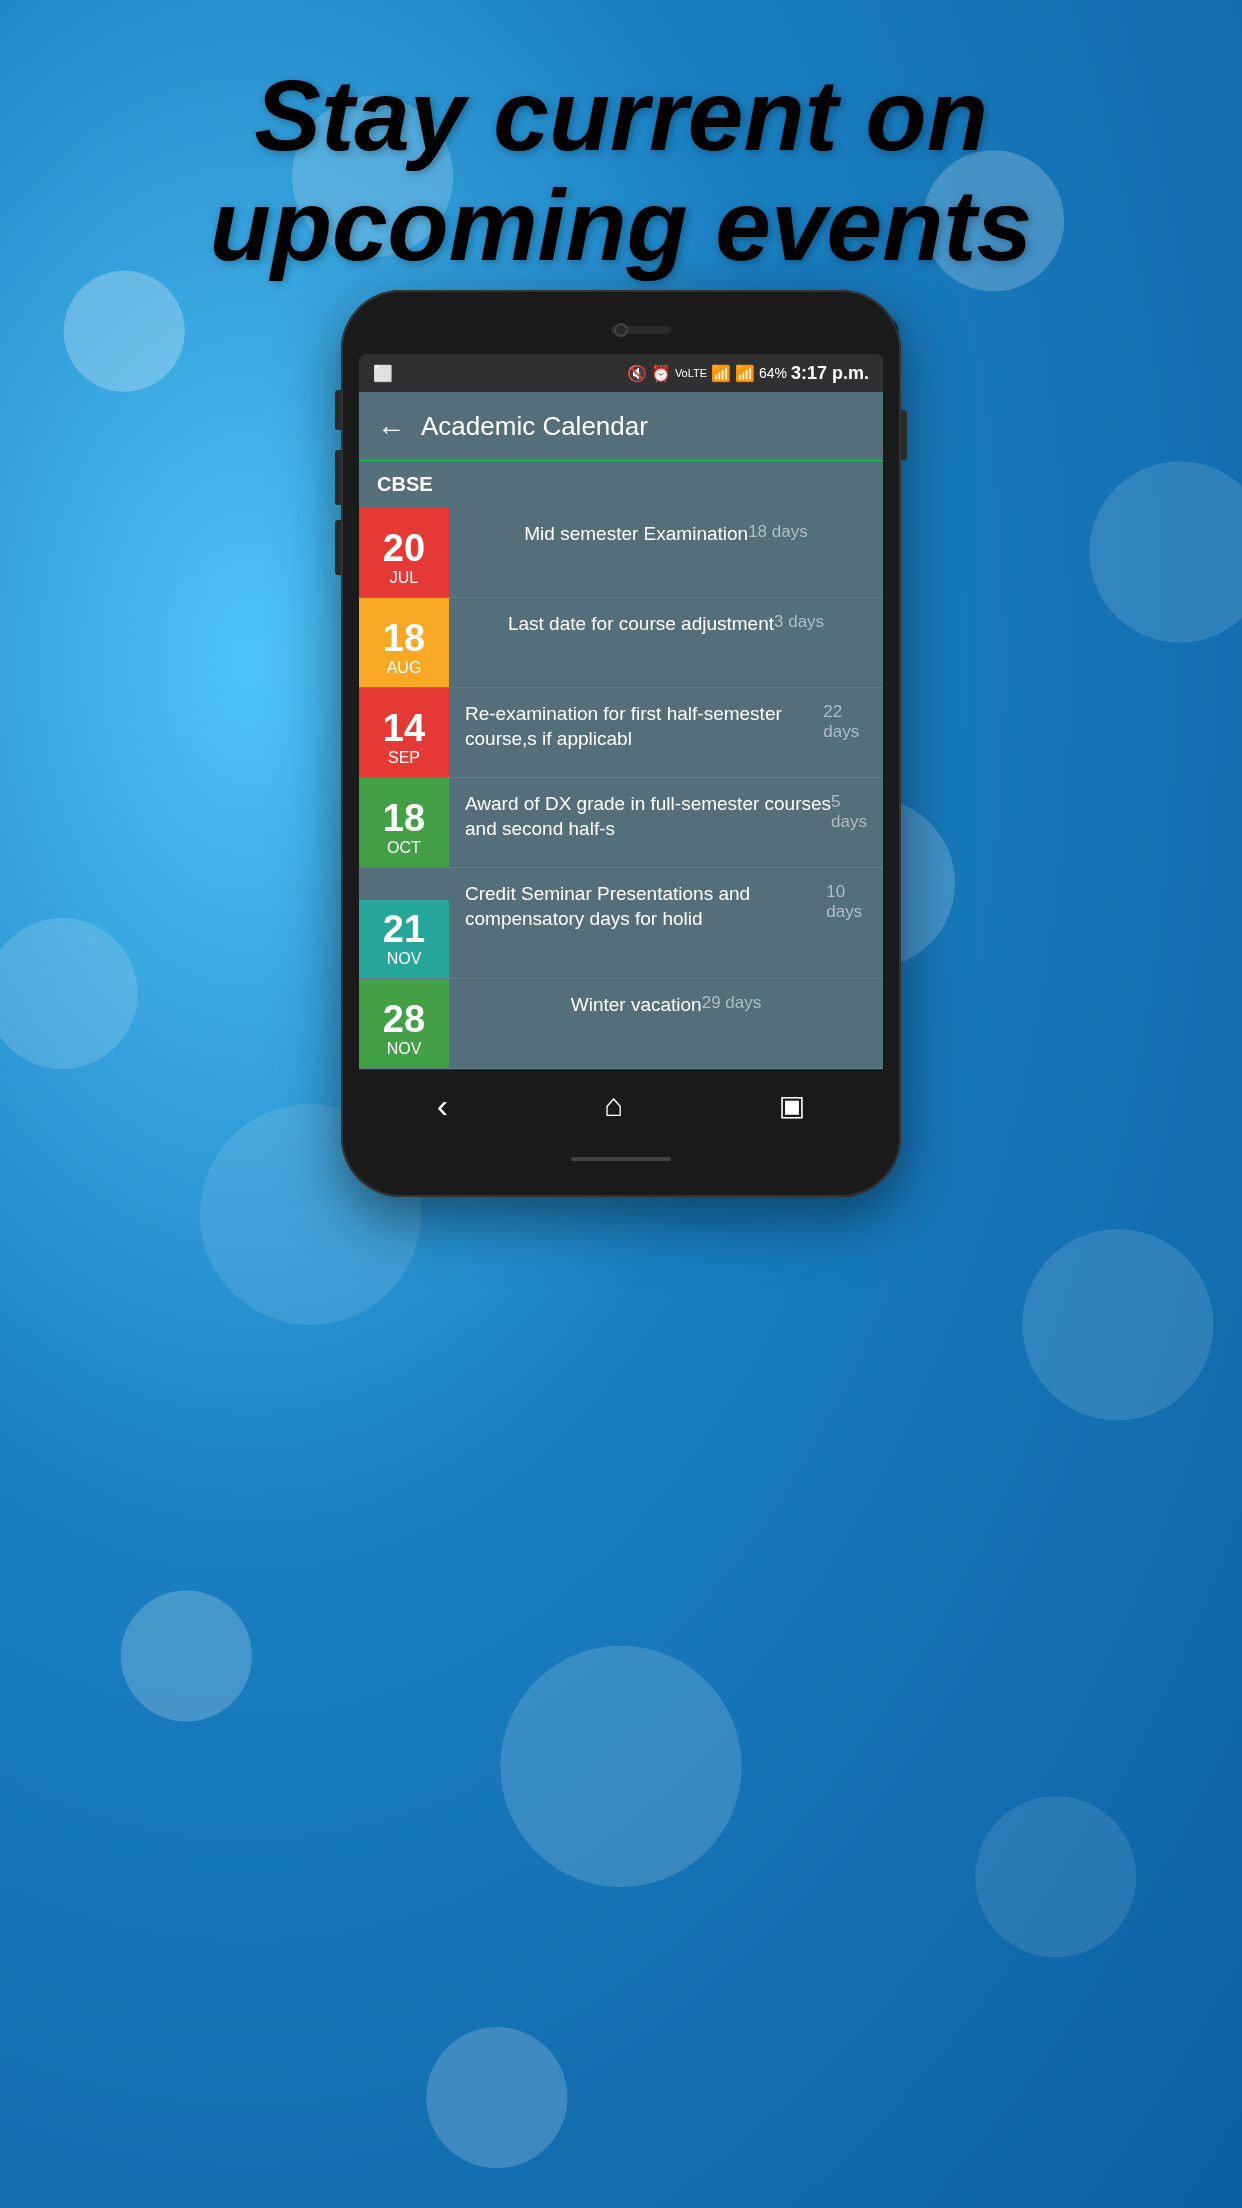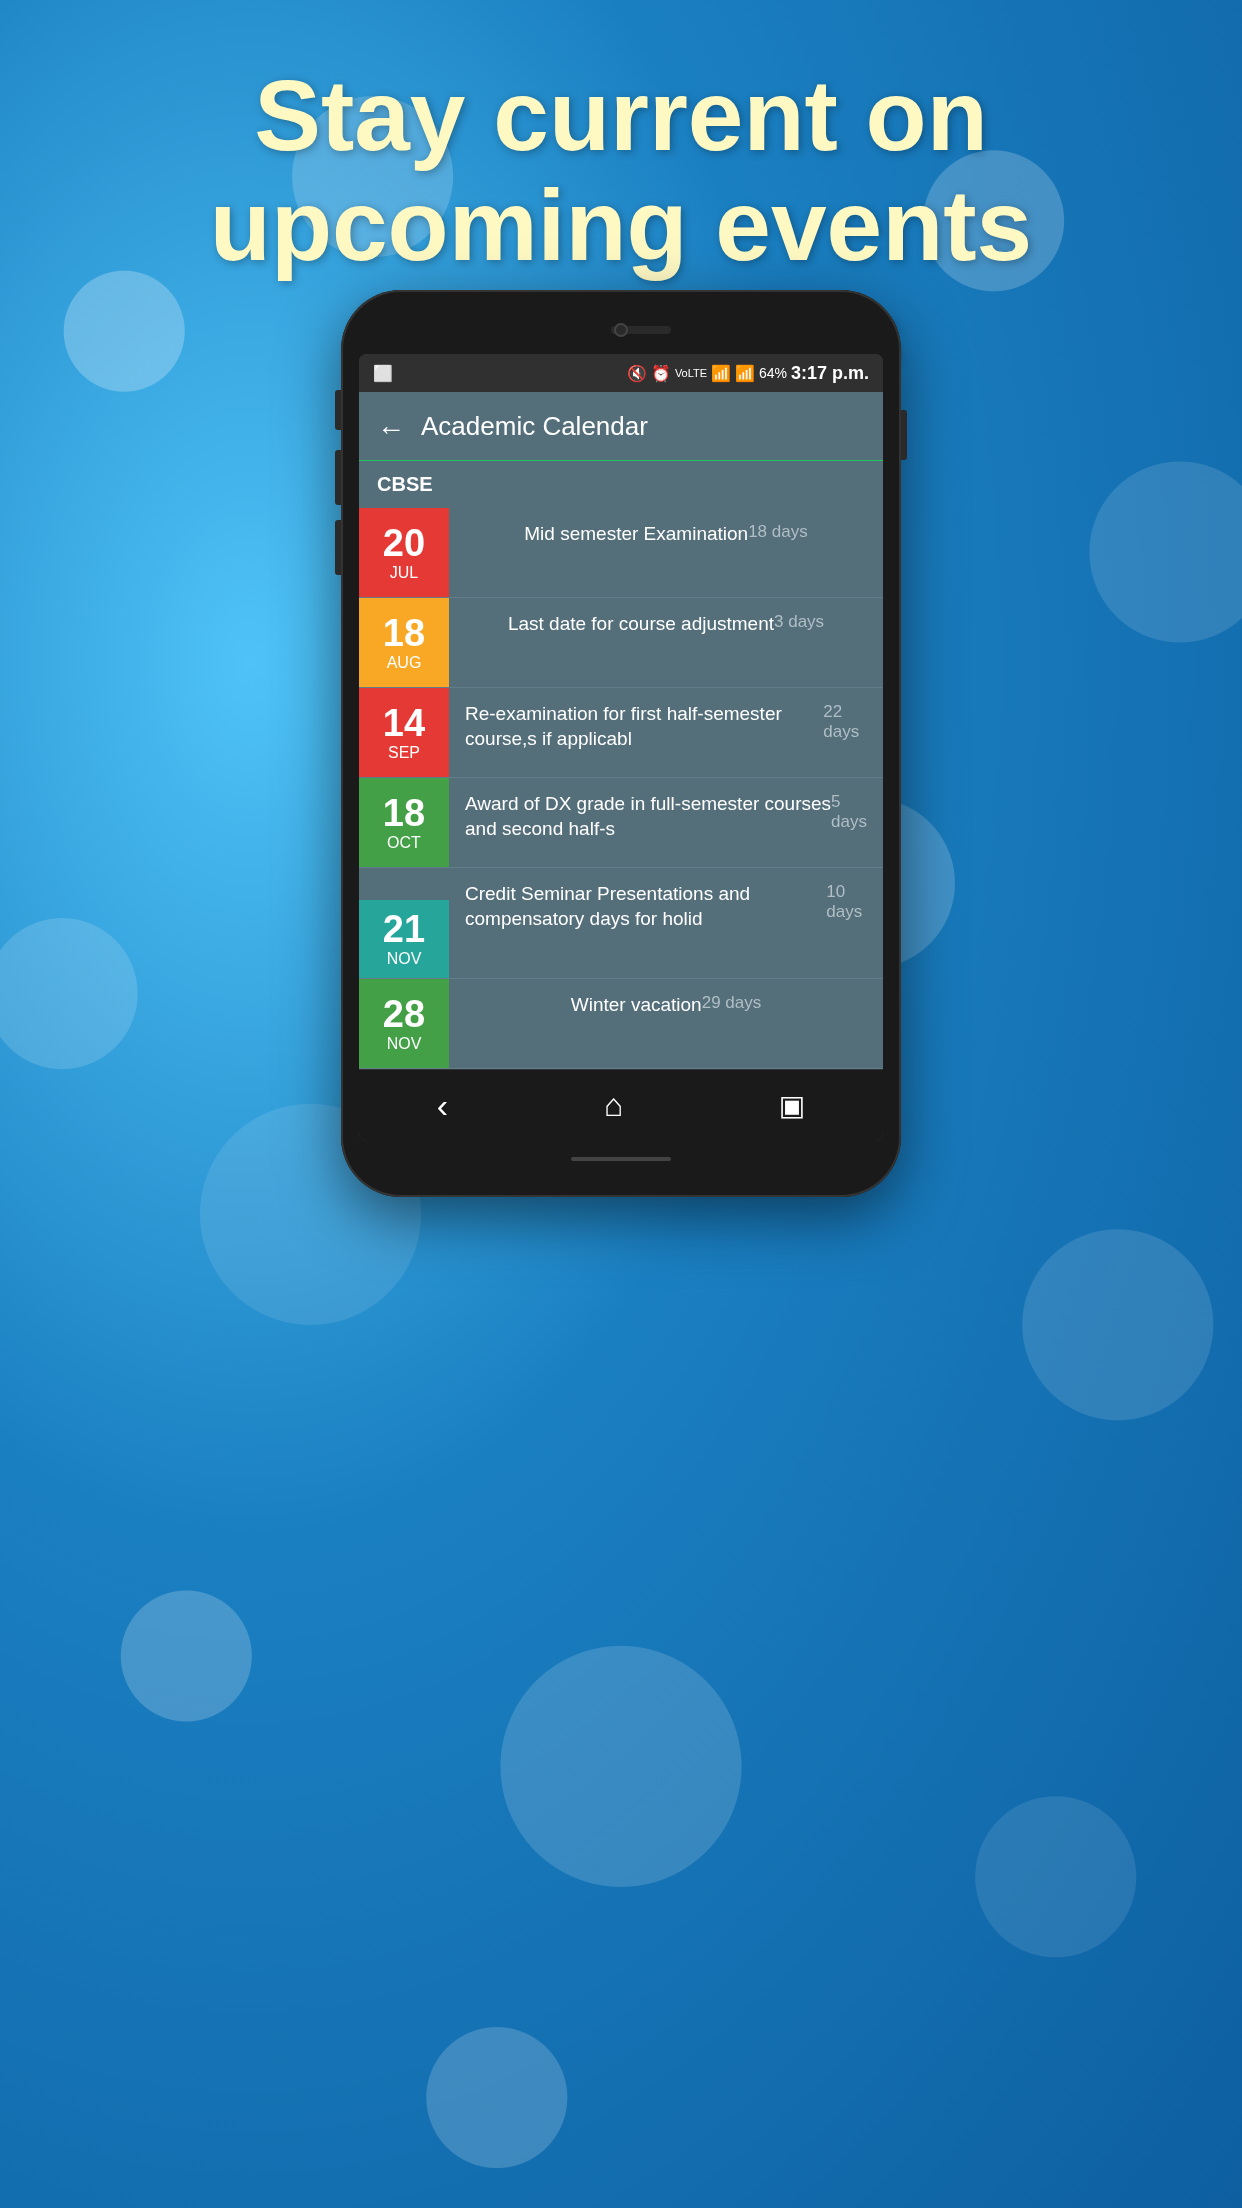--- a/index.html
+++ b/index.html
@@ -48,23 +48,24 @@
       left: 0;
       right: 0;
       text-align: center;
       z-index: 10;
       padding: 0 40px;
     }
 
     .headline-text {
       font-size: 100px;
       font-weight: 900;
-      color: #fef9c3;
+      color: #000000;
       line-height: 1.1;
       text-shadow: 2px 2px 8px rgba(0,0,0,0.3);
+      font-style: italic;
     }
 
     
     .phone-wrapper {
       position: absolute;
       top: 290px;
       left: 50%;
       transform: translateX(-50%);
       z-index: 20;
       width: 560px;
@@ -187,21 +188,21 @@
       border-bottom: 1px solid #607d8b;
       min-height: 90px;
     }
 
     .date-badge {
       width: 90px;
       min-width: 90px;
       display: flex;
       flex-direction: column;
       align-items: center;
-      justify-content: center;
+      justify-content: flex-end;
       padding: 10px 0;
     }
 
     .date-day {
       font-size: 38px;
       font-weight: bold;
       color: white;
       line-height: 1;
     }
 

